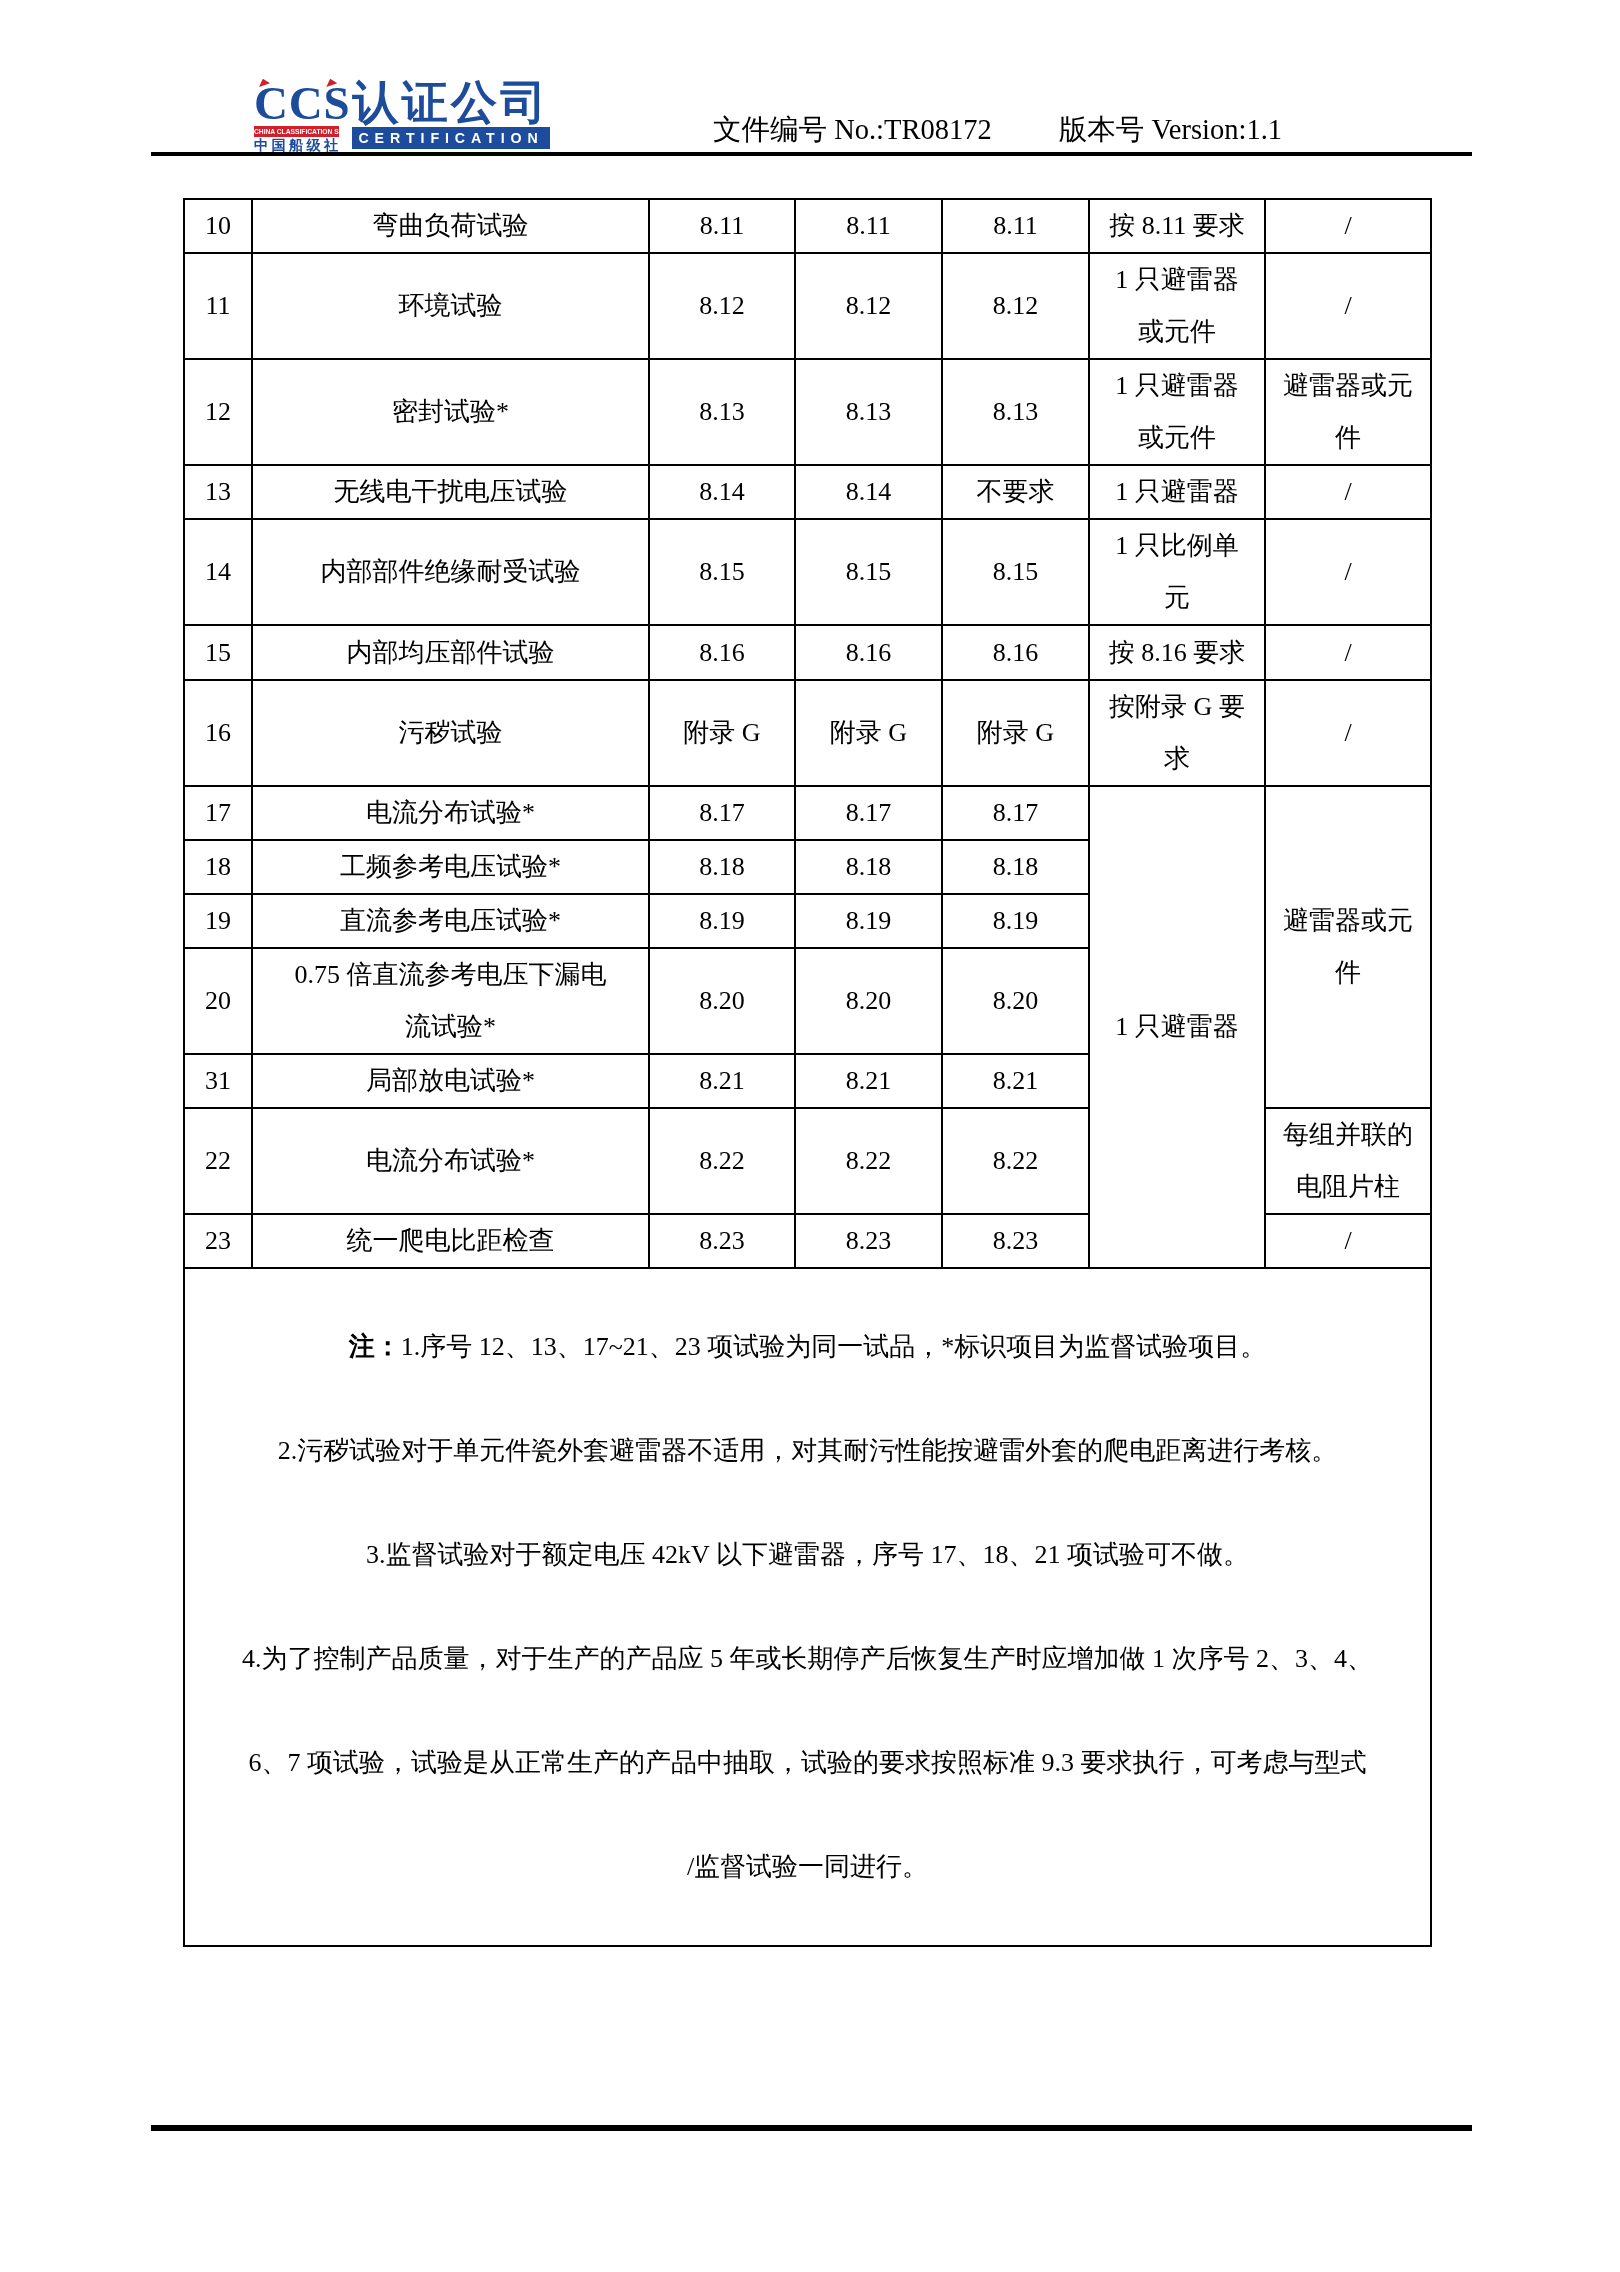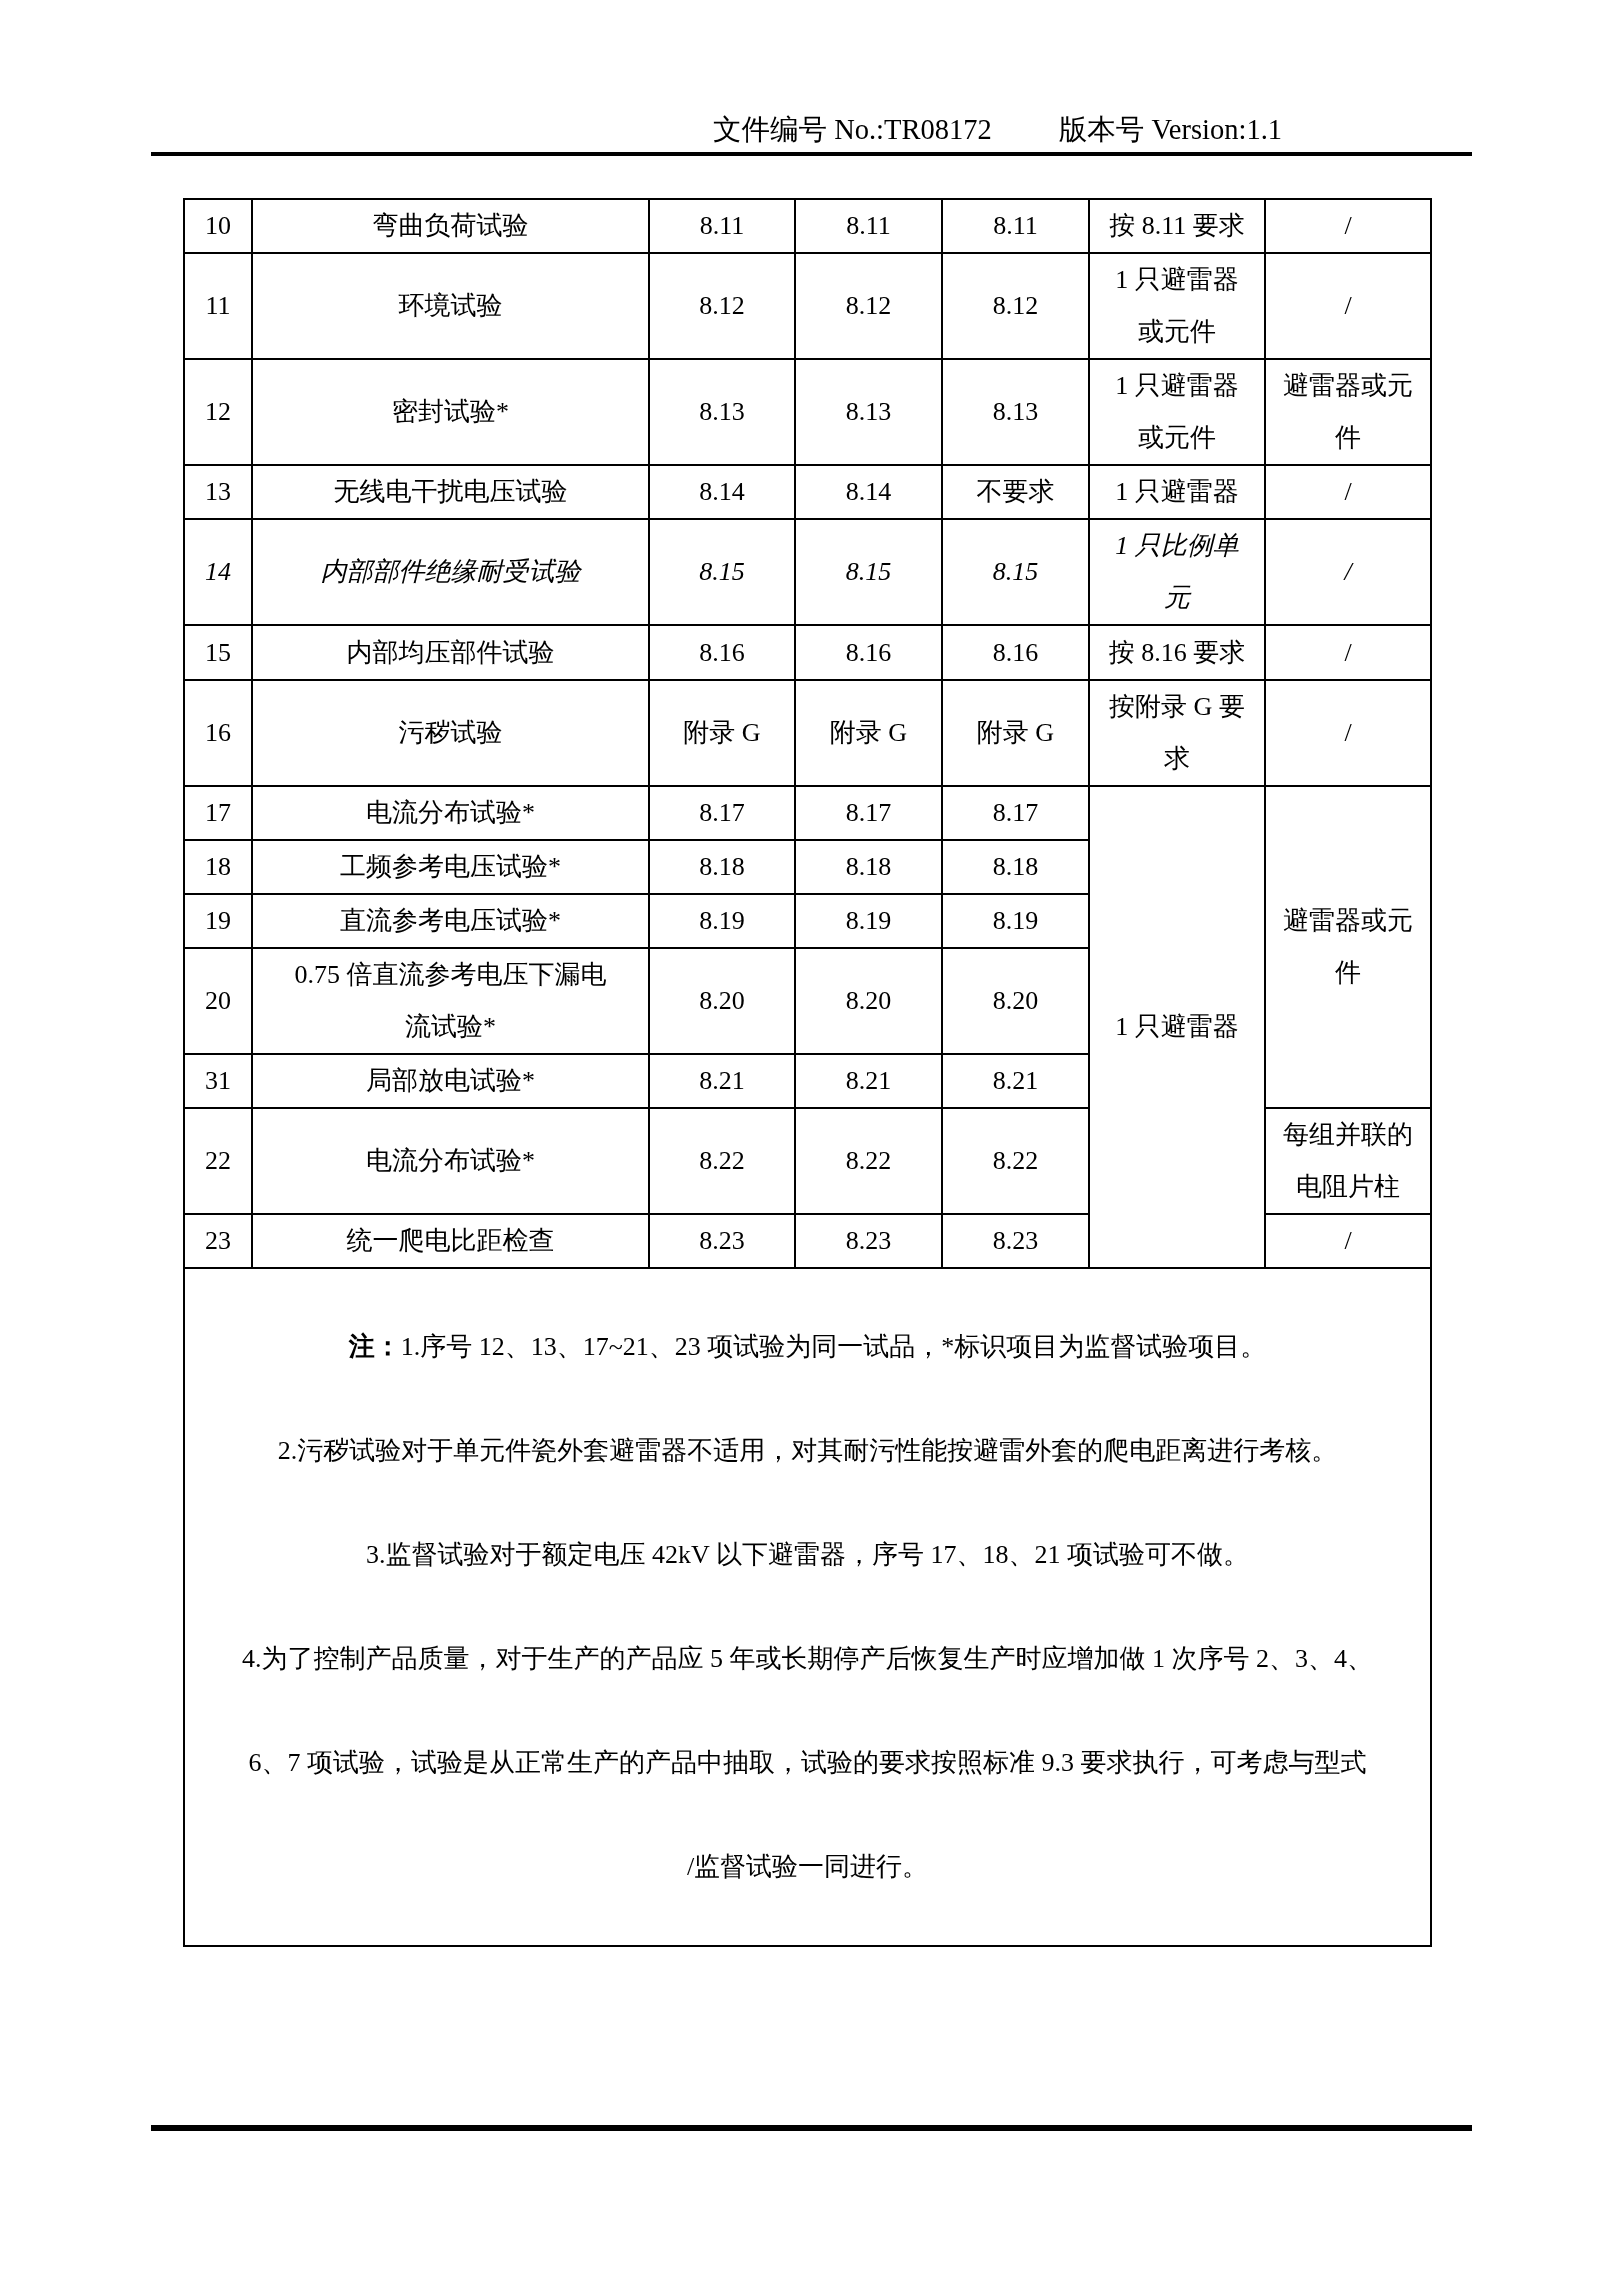--- a/index.html
+++ b/index.html
@@ -45,36 +45,49 @@
     border-collapse:collapse;table-layout:fixed;
   }
   table.main td{
     border:2.5px solid #000;text-align:center;vertical-align:middle;
     font-size:26px;line-height:52px;padding:0;white-space:pre-line;overflow:hidden;
   }
   td.item{text-align:left;padding-left:11.7px;}
   td.qty{text-align:left;padding-left:8.4px;}
   td.qty-merged{text-align:left;padding-left:18.4px;}
   tr.h64{height:54px;} tr.h63{height:53px;} tr.h66{height:55px;}
-  tr.h122{height:102px;font-style:italic;} tr.h124{height:104px;} tr.h126{height:106px;}
+  tr.h122{height:102px;} tr.h124{height:104px;} tr.h126{height:106px;}
   td.notes-cell{
     height:306px;text-align:left;vertical-align:top;padding:3.3px 11.7px 0 11.7px;
     white-space:normal;font-size:26px;line-height:51px;
   }
   .note-line{min-height:51px;}
   .note-label{font-weight:bold;}
   
   .ftr-rule{position:absolute;left:151px;top:2125px;width:1321px;height:5.9px;background:#000;}
   .ftr-text{position:absolute;top:2137px;left:0;width:1620px;text-align:center;font-size:28.5px;}
 </style>
 </head>
 <body>
 
 <div class="page">
 
+  <div class="logo">
+    <div class="logo-left">
+      <div class="red-flag f1"></div>
+      <div class="red-flag f2"></div>
+      <div class="ccs-acronym">CCS</div>
+      <div class="society-en-banner">CHINA CLASSIFICATION SOCIETY</div>
+      <div class="society-cn">中国船级社</div>
+    </div>
+    <div class="logo-right">
+      <div class="company-cn">认证公司</div>
+      <div class="cert-banner">CERTIFICATION</div>
+    </div>
+  </div>
 
   <div class="hdr-text">
     <span>文件编号 No.:TR08172</span>
     <span class="hdr-version">版本号 Version:1.1</span>
   </div>
   <div class="hdr-rule"></div>
 
   <table class="main">
     <colgroup>
       <col style="width:68px">

